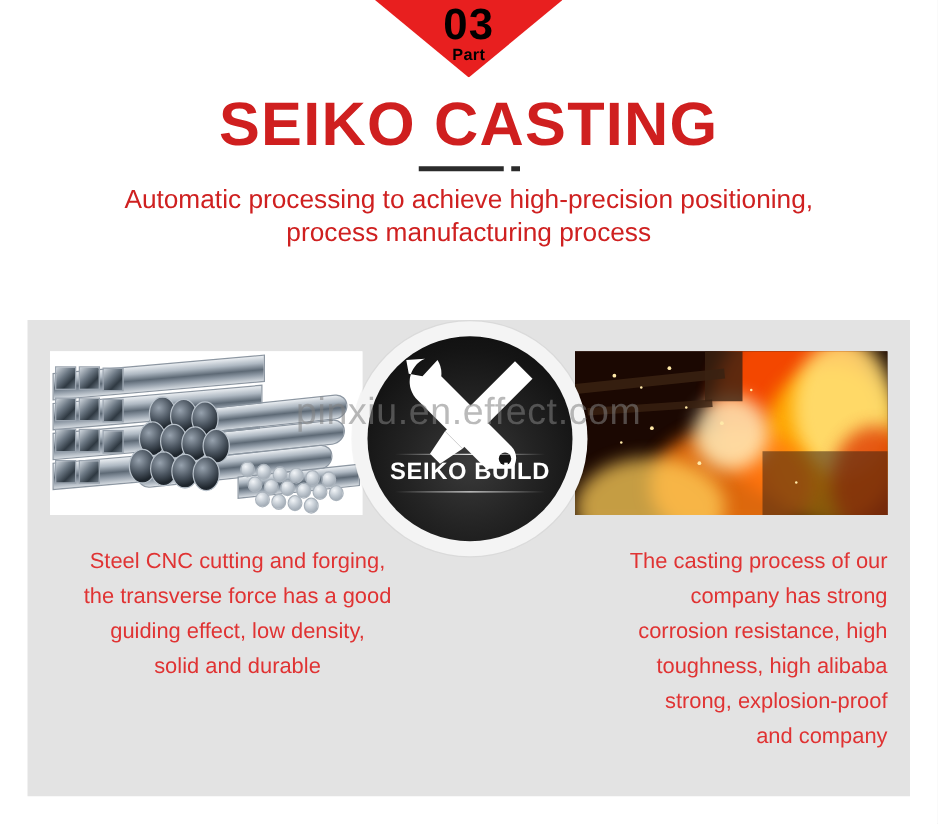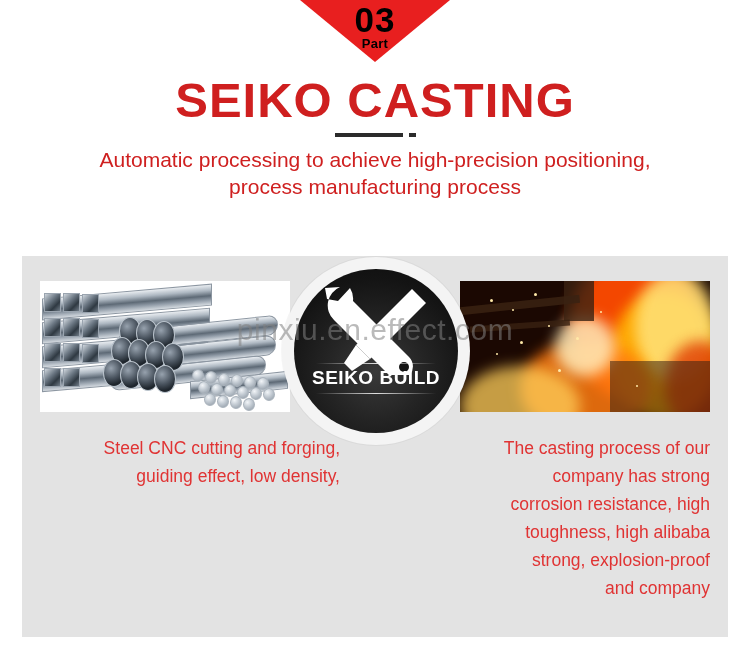--- a/index.html
+++ b/index.html
@@ -214,21 +214,21 @@
     pointer-events: none;
   }
 
   
   .caption {
     position: absolute;
     color: #e03333;
     font-size: 17.5px;
     line-height: 28px;
   }
-  .caption-left  { left: 40px;  top: 434px; width: 300px; text-align: right; }
+  .caption-left  { left: 40px;  top: 434px; width: 300px; text-align: center; }
   .caption-right { left: 455px; top: 434px; width: 255px; text-align: right; }
   .caption p { margin: 0; }
 </style>
 </head>
 <body>
 
 <div class="page">
 
   <div class="part-badge">
     <span class="num">03</span>
@@ -346,21 +346,23 @@
     </svg>
     <div class="logo-rule top"></div>
     <div class="logo-name">SEIKO BUILD</div>
     <div class="logo-rule bot"></div>
   </div>
 
   <div class="watermark">pinxiu.en.effect.com</div>
 
   <div class="caption caption-left">
     <p>Steel CNC cutting and forging,</p>
+    <p>the transverse force has a good</p>
     <p>guiding effect, low density,</p>
+    <p>solid and durable</p>
   </div>
 
   <div class="caption caption-right">
     <p>The casting process of our</p>
     <p>company has strong</p>
     <p>corrosion resistance, high</p>
     <p>toughness, high alibaba</p>
     <p>strong, explosion-proof</p>
     <p>and company</p>
   </div>

